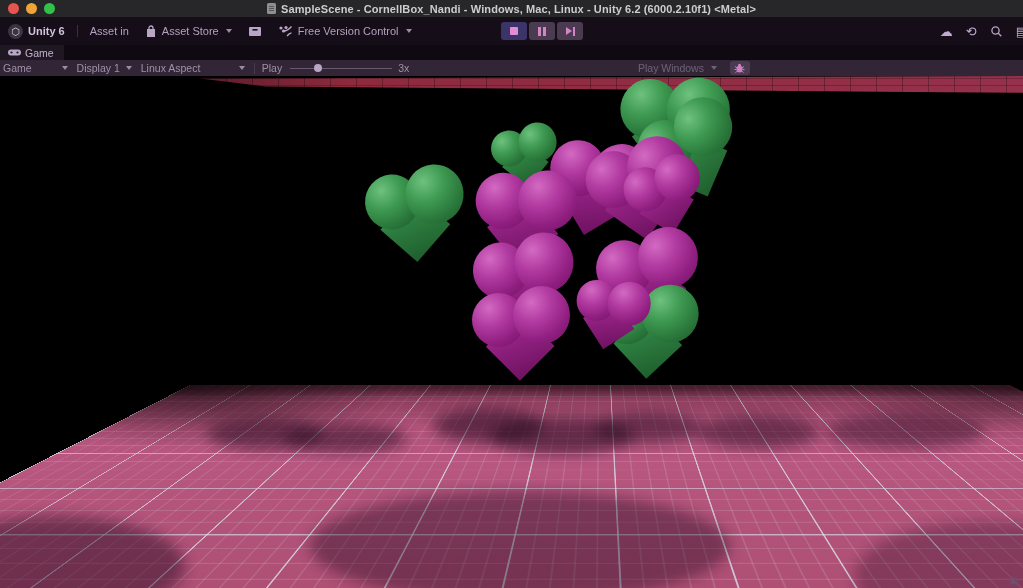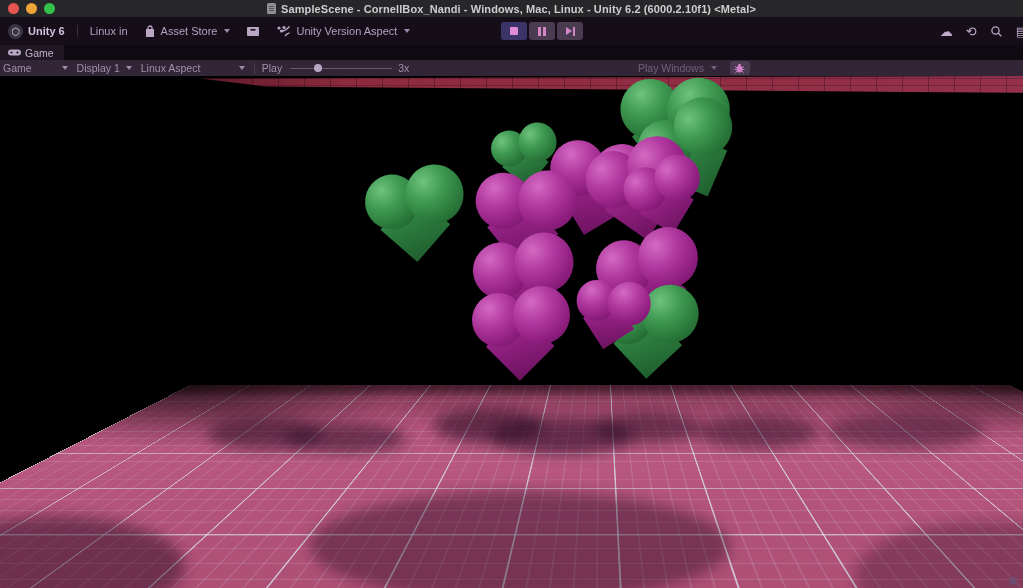--- a/index.html
+++ b/index.html
@@ -113,21 +113,21 @@
   </div>
 
   <div class="toolbar">
     <div class="tb-left">
       <div class="tb-item">
         <span class="unity-logo">⬡</span>
         <span class="bold">Unity 6</span>
       </div>
       <div class="vsep"></div>
       <div class="tb-item">
-        <span>Linux in</span>
+        <span>Asset in</span>
       </div>
       <div class="tb-item">
         <span class="tb-ic">
           <svg width="12" height="13" viewBox="0 0 12 13">
               <path class="fl" d="M2 4h8v8H2z"></path>
               <path class="st" d="M4 4V3a2 2 0 0 1 4 0v1"></path>
             </svg>
         </span>
         <span>Asset Store</span>
         <span class="caret"></span>
@@ -142,21 +142,21 @@
       </div>
       <div class="tb-item">
         <span class="tb-ic">
           <svg width="15" height="12" viewBox="0 0 15 12">
               <circle class="fl" cx="3" cy="3" r="1.6"></circle>
               <circle class="fl" cx="8" cy="2.5" r="1.6"></circle>
               <circle class="fl" cx="5.5" cy="6" r="1.6"></circle>
               <path class="st" d="M5.5 6c2.5 0 5-1 8-4.5M9 11c1.5-2 3-3 4.5-3.2"></path>
             </svg>
         </span>
-        <span>Unity Version Aspect</span>
+        <span>Free Version Control</span>
         <span class="caret"></span>
       </div>
     </div>
 
     <div class="play-group">
       <div class="pbtn active">
           <span class="ic-stop"></span>
         </div>
       <div class="pbtn">
           <span class="ic-pause">

